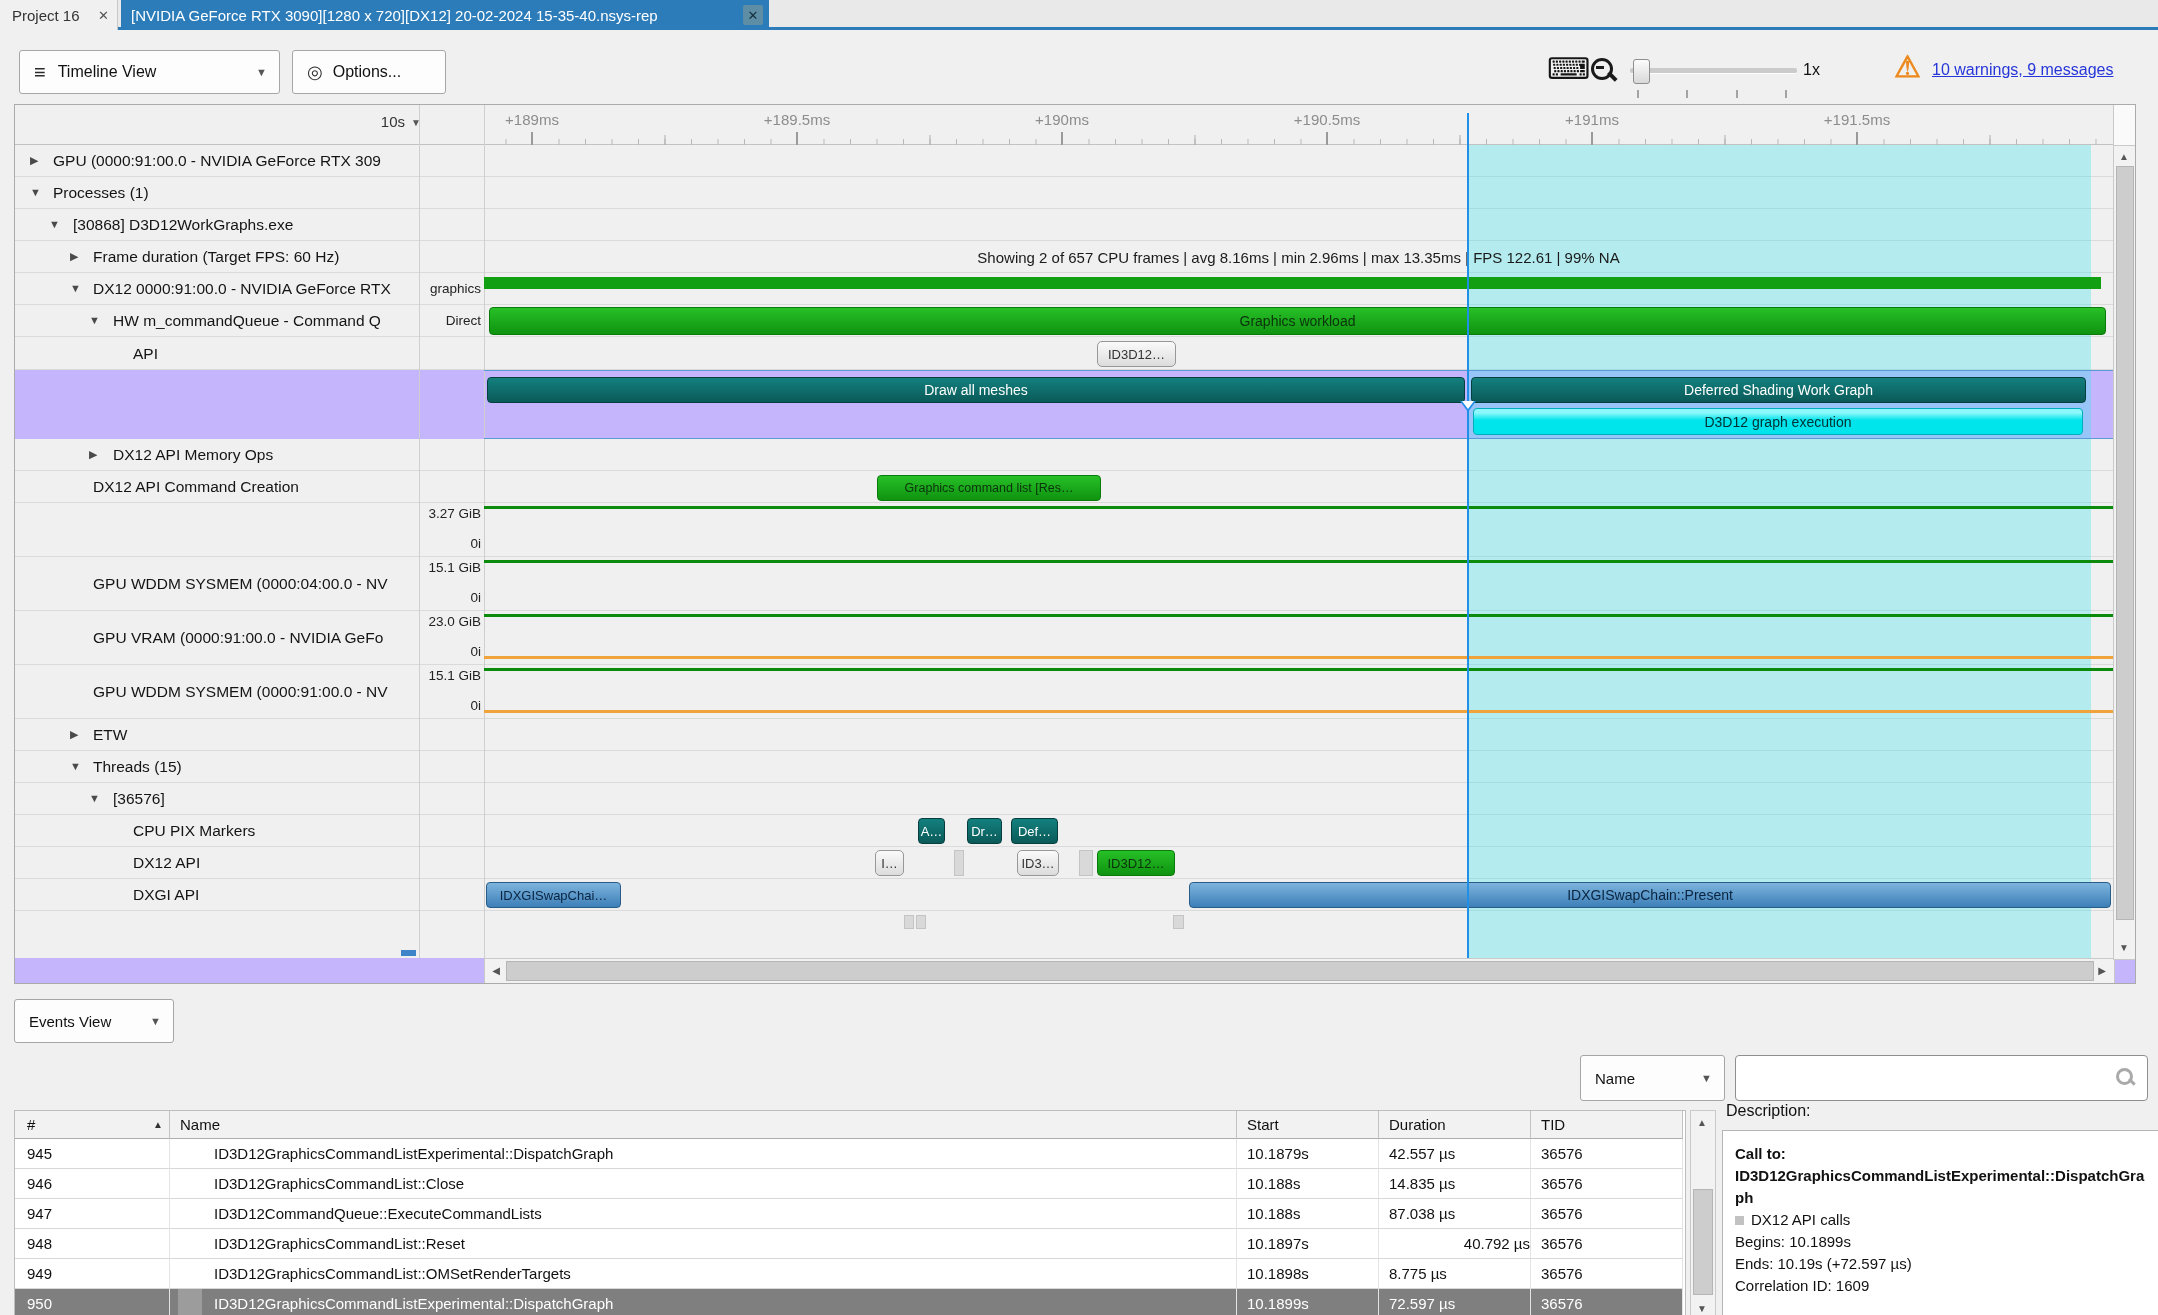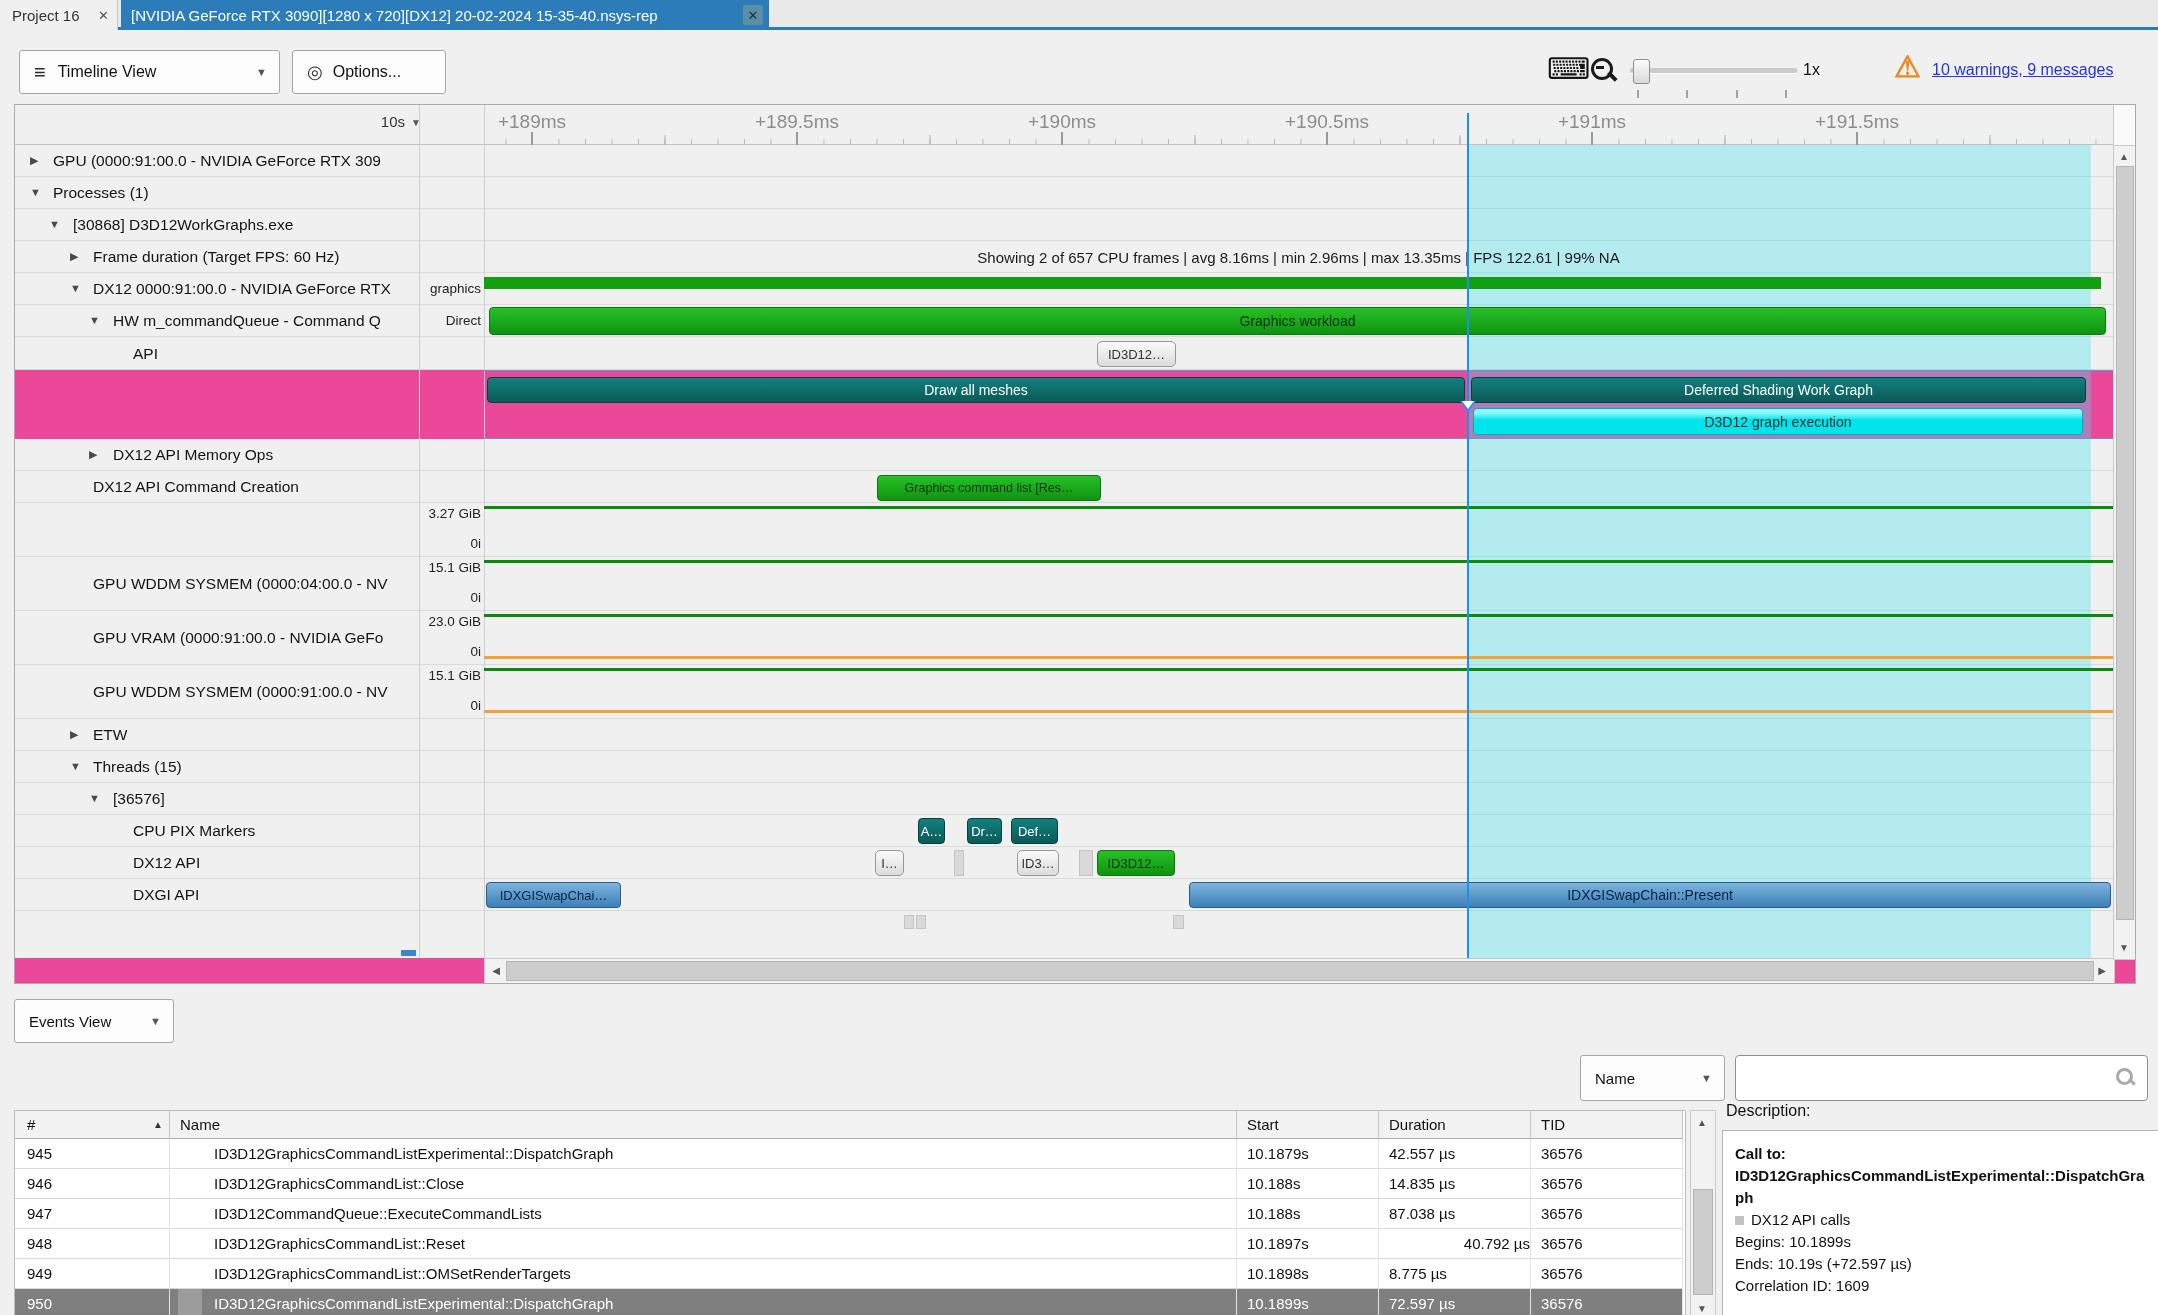--- a/index.html
+++ b/index.html
@@ -23,27 +23,27 @@
   .mag{position:absolute;width:16px;height:16px;border:3px solid #1a1a1a;border-radius:50%;}
   .mag::before{content:"";position:absolute;left:2px;top:5px;width:8px;height:3px;background:#1a1a1a;}
   .mag::after{content:"";position:absolute;left:13px;top:13px;width:4px;height:11px;background:#1a1a1a;transform:rotate(-45deg);transform-origin:top left;}
   .slider-track{position:absolute;height:5px;background:#cbcbcb;border-radius:2px;border-bottom:1px solid #fff;}
   .slider-thumb{position:absolute;width:15px;height:23px;background:linear-gradient(#fcfcfc,#d9d9d9);border:1px solid #8e8e8e;border-radius:3px;}
   .stick{position:absolute;width:2px;height:8px;background:#a3a3a3;}
   .warn{color:#ec8a1f;font-size:30px;line-height:30px;font-weight:bold;}
   .linkblue{color:#2636d9;text-decoration:underline;font-size:16px;white-space:nowrap;}
 
   
-  .tlpanel{left:14px;top:104px;width:2122px;height:880px;background:#ec4899;border:1px solid #ababab;overflow:hidden;}
+  .tlpanel{left:14px;top:104px;width:2122px;height:880px;background:#c4b5fd;border:1px solid #ababab;overflow:hidden;}
   .trow{position:absolute;left:0;width:2122px;background:#f0f0f0;border-bottom:1px solid #dadada;box-sizing:border-box;}
   .tlabel{position:absolute;top:0;font-size:15.5px;color:#141414;white-space:nowrap;overflow:hidden;}
   .tarrow{position:absolute;font-size:11px;color:#4a4a4a;}
   .cval{position:absolute;font-size:13.5px;color:#222;text-align:right;white-space:nowrap;}
   .vsep{position:absolute;width:1px;background:#cfcfcf;}
-  .rulerlab{position:absolute;font-size:19px;color:#8c8c8c;transform:translateX(-50%);white-space:nowrap;}
+  .rulerlab{position:absolute;font-size:15px;color:#8c8c8c;transform:translateX(-50%);white-space:nowrap;}
   .ticks{position:absolute;background-repeat:repeat-x;}
   .selstripe{position:absolute;background:#2ad5e5;}
 
   .bar{position:absolute;border-radius:4px;font-size:14px;display:flex;align-items:center;justify-content:center;white-space:nowrap;overflow:hidden;box-sizing:border-box;}
   .teal{background:linear-gradient(#13807e,#0a5a58);border:1px solid #063f3f;color:#fff;}
   .cyanbar{background:linear-gradient(#8df8fb 0 15%,#00e4ec 45%);border:1px solid #00aebb;color:#013033;}
   .greenbar{background:linear-gradient(#27c027,#0f9310);border:1px solid #0a7a0a;color:#0c330c;}
   .greychip{background:linear-gradient(#fafafa,#dcdcdc);border:1px solid #989898;color:#333;border-radius:5px;}
   .bluechip{background:linear-gradient(#7db4dd,#3d7fb8);border:1px solid #2a5c88;color:#0b2540;}
   .minibar{position:absolute;background:#d9d9d9;border:1px solid #c4c4c4;box-sizing:border-box;}

